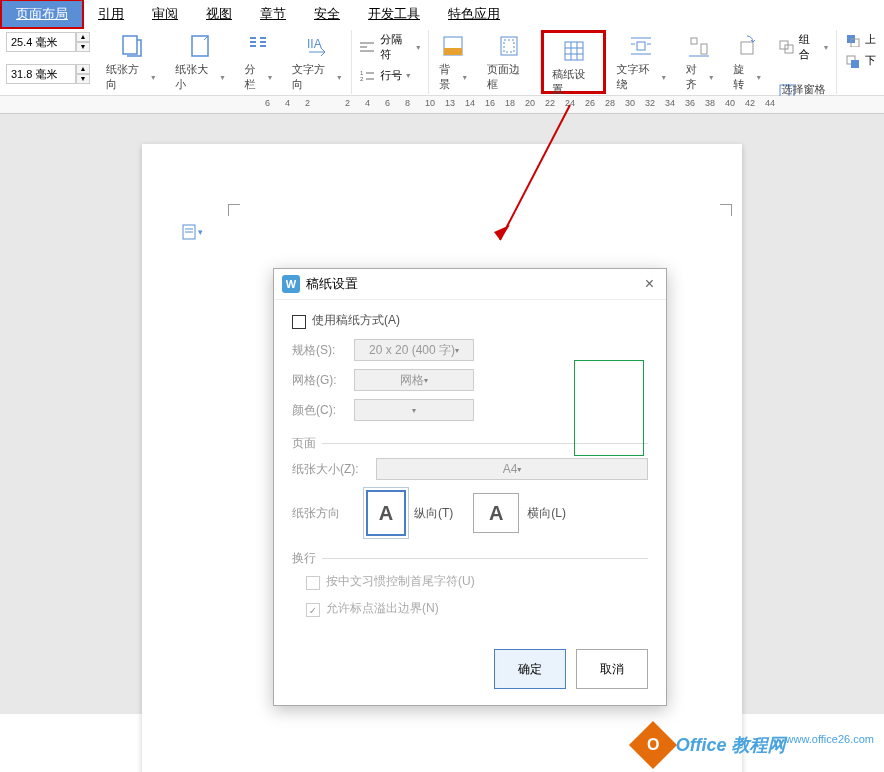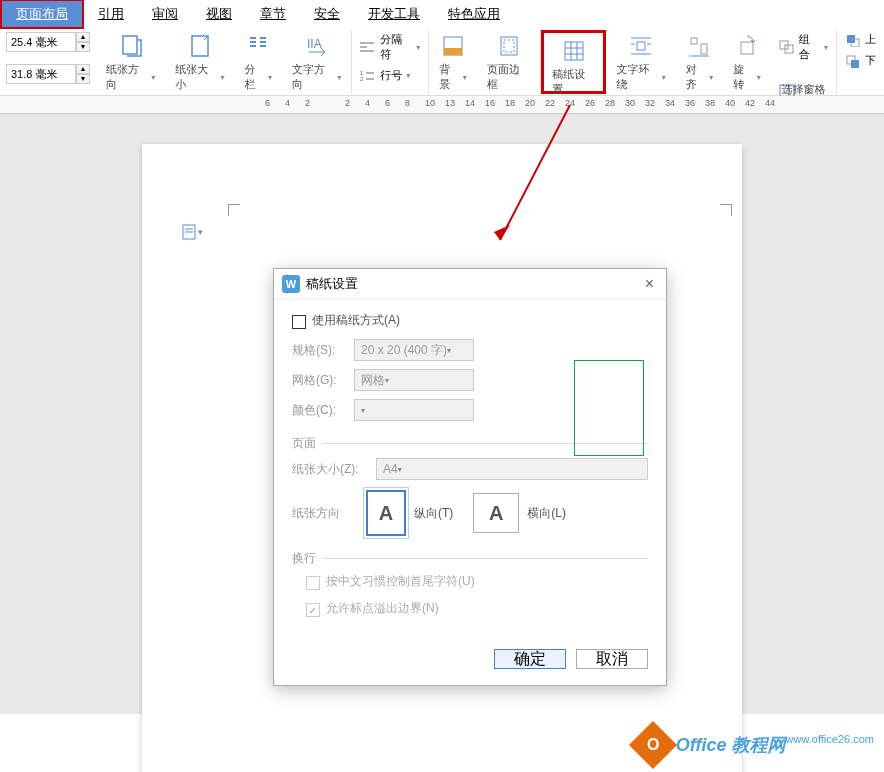--- a/index.html
+++ b/index.html
@@ -41,32 +41,32 @@
     .dialog { position: absolute; left: 273px; top: 268px; width: 394px; background: #fff; border: 1px solid #aaa; box-shadow: 0 4px 16px rgba(0,0,0,0.25); z-index: 10; }
     .dialog-title { display: flex; align-items: center; justify-content: space-between; padding: 6px 8px; font-size: 13px; border-bottom: 1px solid #eee; }
     .dialog-title-left { display: flex; align-items: center; gap: 6px; }
     .wps-icon { width: 18px; height: 18px; background: #4a9fd8; border-radius: 3px; color: #fff; font-size: 11px; display: flex; align-items: center; justify-content: center; font-weight: bold; }
     .dialog-close { font-size: 16px; color: #666; cursor: pointer; padding: 0 4px; }
     .dialog-body { padding: 12px 18px; font-size: 12px; color: #555; }
     .checkbox-row { display: flex; align-items: flex-end; gap: 6px; margin-bottom: 10px; }
     .checkbox-box { width: 14px; height: 14px; border: 1px solid #333; display: flex; align-items: center; justify-content: center; }
     .form-row { display: flex; align-items: center; margin-bottom: 8px; gap: 8px; }
     .form-label { width: 54px; color: #999; font-size: 12px; }
-    .form-select { flex: 0 0 120px; height: 22px; border: 1px solid #ccc; background: #f0f0f0; color: #999; padding: 0 6px; font-size: 12px; display: flex; align-items: center; justify-content: flex-start; }
+    .form-select { flex: 0 0 120px; height: 22px; border: 1px solid #ccc; background: #f0f0f0; color: #999; padding: 0 6px; font-size: 12px; display: flex; align-items: center; justify-content: center; }
     .form-select.full { flex: 1; }
     .preview-box { position: absolute; right: 22px; top: 60px; width: 70px; height: 96px; border: 1px solid #1a9e4a; }
     .section-header { color: #999; font-size: 12px; margin: 14px 0 6px; display: flex; align-items: center; gap: 6px; }
     .section-header::after { content: ""; flex: 1; height: 1px; background: #ddd; }
     .orient-row { display: flex; align-items: center; gap: 20px; margin-top: 10px; }
     .orient-option { display: flex; align-items: center; gap: 8px; }
     .orient-icon { width: 40px; height: 46px; border: 1px solid #aaa; display: flex; align-items: center; justify-content: center; font-size: 20px; font-weight: bold; }
     .orient-icon.selected { border: 2px solid #4a7fc7; outline: 1px solid #bcd; outline-offset: 2px; }
     .orient-icon.landscape { width: 46px; height: 40px; }
     .dialog-footer { display: flex; justify-content: flex-end; gap: 10px; padding: 10px 18px 16px; }
-    .dlg-btn { width: 72px; height: 20px; border: 1px solid #aaa; background: #fff; font-size: 16px; cursor: pointer; display: flex; align-items: center; justify-content: center; }
+    .dlg-btn { width: 72px; height: 40px; border: 1px solid #aaa; background: #fff; font-size: 12px; cursor: pointer; display: flex; align-items: center; justify-content: center; }
     .dlg-btn.primary { border: 1px solid #4a7fc7; background: #eaf2fb; }
     
     .watermark { position: absolute; right: 10px; bottom: 10px; display: flex; align-items: center; gap: 6px; z-index: 20; }
     .wm-logo { width: 34px; height: 34px; background: #e46c0a; transform: rotate(45deg); display: flex; align-items: center; justify-content: center; }
     .wm-logo span { transform: rotate(-45deg); color: #fff; font-weight: bold; font-size: 16px; }
     .wm-text { display: flex; flex-direction: row; }
     .wm-text1 { color: #4aa3df; font-size: 18px; font-style: italic; font-weight: bold; }
     .wm-text2 { color: #4aa3df; font-size: 11px; }
   </style>
 </head>

